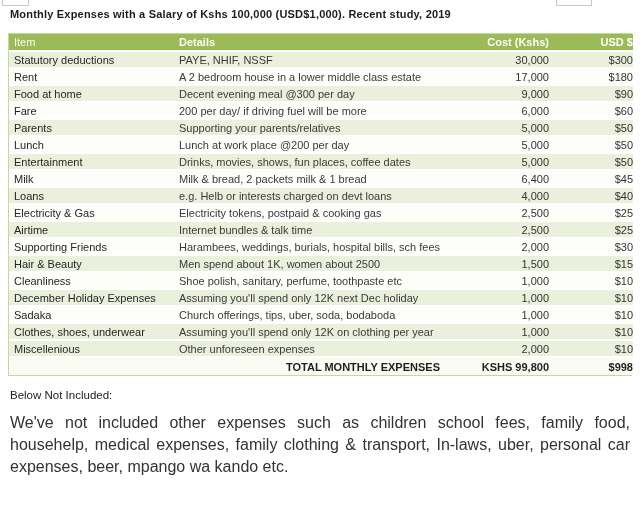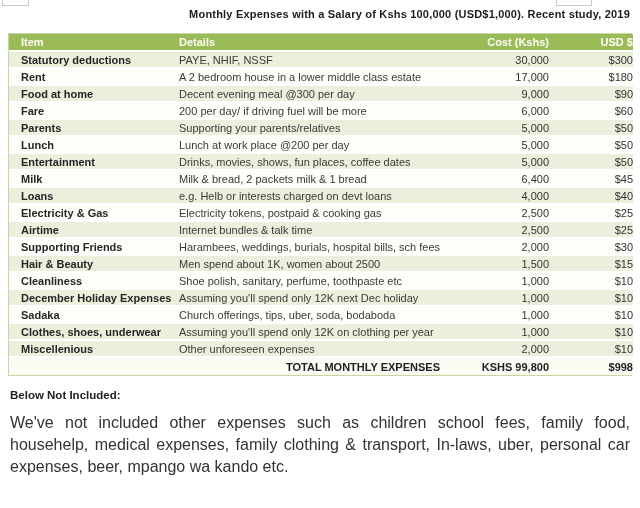--- a/index.html
+++ b/index.html
@@ -12,43 +12,43 @@
     --body-text:#2e2e2e;
     --details-text:#3a3a3a;
   }
   *{box-sizing:border-box;margin:0;padding:0;}
   html,body{width:640px;height:508px;overflow:hidden;background:#ffffff;
     font-family:"Liberation Sans","DejaVu Sans",sans-serif;color:var(--body-text);}
   .artifact{position:absolute;background:#ffffff;border:1px solid #c9c9c9;height:14px;top:-8px;}
   .artifact.left{left:2px;width:27px;}
   .artifact.right{left:556px;width:36px;}
   .doc-title{margin:7px 10px 0 10px;font-size:11px;font-weight:bold;
-    letter-spacing:.2px;line-height:15px;color:#1c1c1c;text-align:right;}
+    letter-spacing:.2px;line-height:15px;color:#1c1c1c;}
   .table-wrap{margin:11px 8px 0 8px;border:1px solid var(--table-border);}
   table{width:100%;border-collapse:collapse;table-layout:fixed;}
   col.c-item{width:168px;}
   col.c-details{width:295px;}
   col.c-cost{width:85px;}
   col.c-usd{width:76px;}
   th,td{height:17px;font-size:11px;vertical-align:middle;white-space:nowrap;
     overflow:hidden;border-bottom:2px solid #ffffff;padding:0;}
   thead th{background:var(--header-bg);color:var(--header-text);font-weight:bold;text-align:left;}
-  th.col-item,td.col-item{padding-left:12px;font-weight:bold;color:#262626;}
+  th.col-item,td.col-item{padding-left:5px;font-weight:normal;color:#262626;}
   th.col-details,td.col-details{padding-left:2px;font-weight:normal;color:var(--details-text);}
   thead th.col-details{font-weight:bold;color:var(--header-text);}
   thead th.col-item{color:var(--header-text);}
   th.col-cost,td.col-cost{text-align:right;padding-right:8px;}
   th.col-usd,td.col-usd{text-align:right;padding-right:0;}
   td.col-cost,td.col-usd{color:#333333;}
   tr.band td{background:var(--band-bg);}
   tr.plain td{background:var(--plain-bg);}
   tr.total-row td{background:var(--total-bg);font-weight:bold;color:#1f1f1f;border-bottom:none;height:18px;}
   td.total-label{text-align:right;padding-right:32px;}
   .footer{margin:12px 10px 0 10px;}
-  .footer-heading{font-size:11.5px;font-weight:bold;color:#222222;line-height:15px;}
+  .footer-heading{font-size:11.5px;font-weight:normal;color:#222222;line-height:15px;}
   .footer-note{margin-top:9px;font-size:16px;color:#333333;line-height:22px;
     text-align:justify;text-align-last:left;}
 </style>
 </head>
 <body>
 
 <div class="artifact left"></div>
 <div class="artifact right"></div>
 
 <div class="doc-title">Monthly Expenses with a Salary of Kshs 100,000 (USD$1,000). Recent study, 2019</div>

